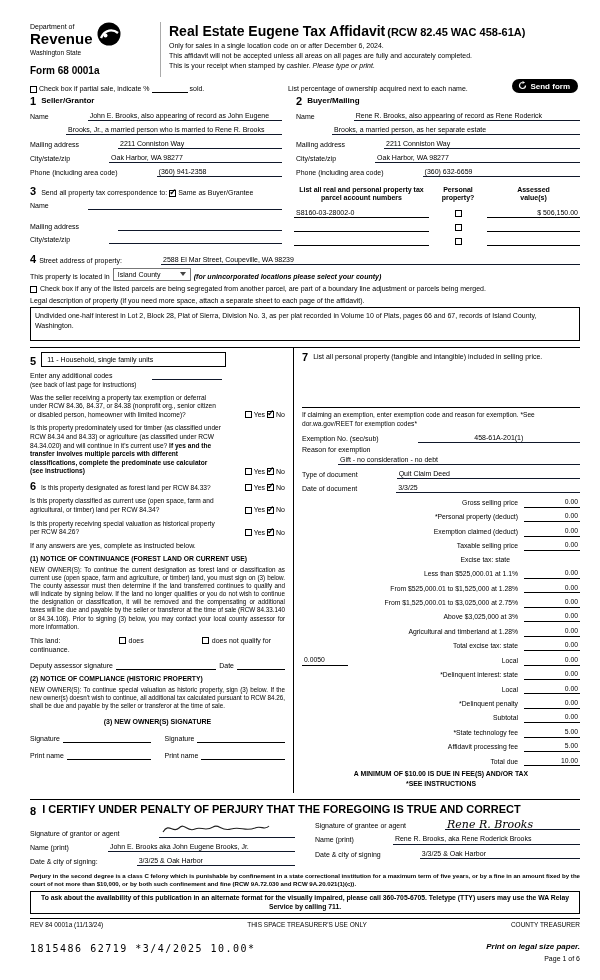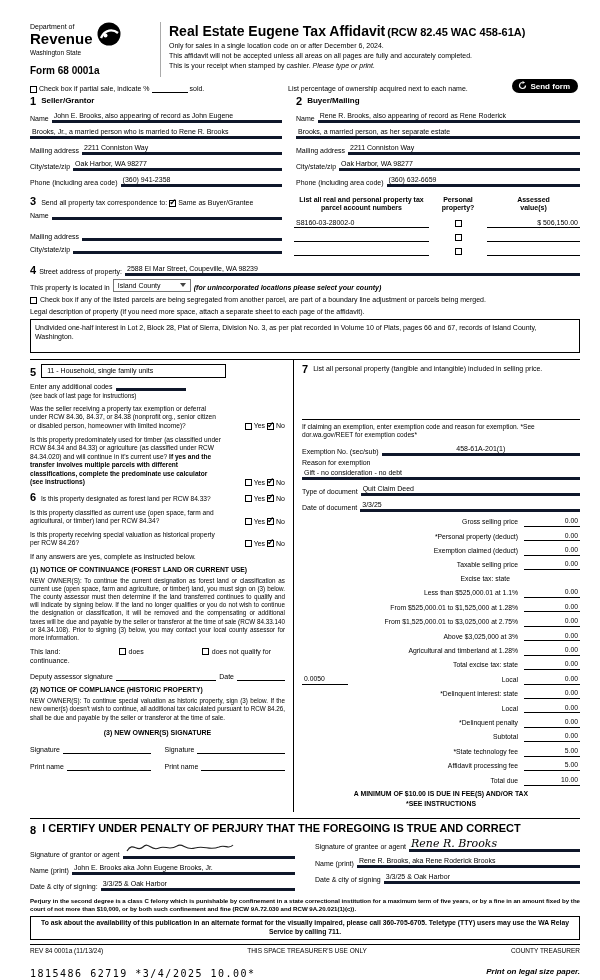--- a/index.html
+++ b/index.html
@@ -6,21 +6,21 @@
   html,body{width:600px;height:980px;overflow:hidden;}
   body{background:#fff;color:#000;font-family:"Liberation Sans",sans-serif;font-size:7px;line-height:1.3;}
   .page{position:relative;width:600px;height:980px;padding:22px 20px 8px 30px;}
   b{font-weight:bold;text-align:right;}
   i{font-style:italic;}
   
   .cb{display:inline-block;width:7px;height:7px;border:1px solid #000;background:#fff;position:relative;flex:none;vertical-align:-1px;}
   .cb.checked::after{content:"✓";position:absolute;top:-3px;left:-1px;font-size:9px;font-weight:bold;line-height:1;}
   .fline{display:flex;align-items:flex-end;margin-top:4px;}
   .lab{white-space:nowrap;margin-right:3px;}
-  .val{flex:1;border-bottom:3px solid #0f172a;padding:0 2px;white-space:nowrap;overflow:visible;min-height:9px;}
+  .val{flex:1;border-bottom:1px solid #0f172a;padding:0 2px;white-space:nowrap;overflow:visible;min-height:9px;margin-left:36px;}
   .sec-no{font-weight:bold;font-size:11px;line-height:1;margin-right:3px;}
   
   .hdr{display:flex;gap:8px;}
   .hdr-agency{width:122px;flex:none;}
   .agency-top{display:flex;align-items:flex-start;gap:4px;}
   .dept-pre{display:block;font-size:7px;}
   .dept-name{display:block;font-size:15px;font-weight:bold;line-height:1;}
   .state{font-size:6.5px;margin-top:1px;}
   .form-no{font-size:10px;font-weight:bold;margin-top:6px;}
   .hdr-title{flex:1;border-left:1px solid #aaa;padding-left:8px;}

